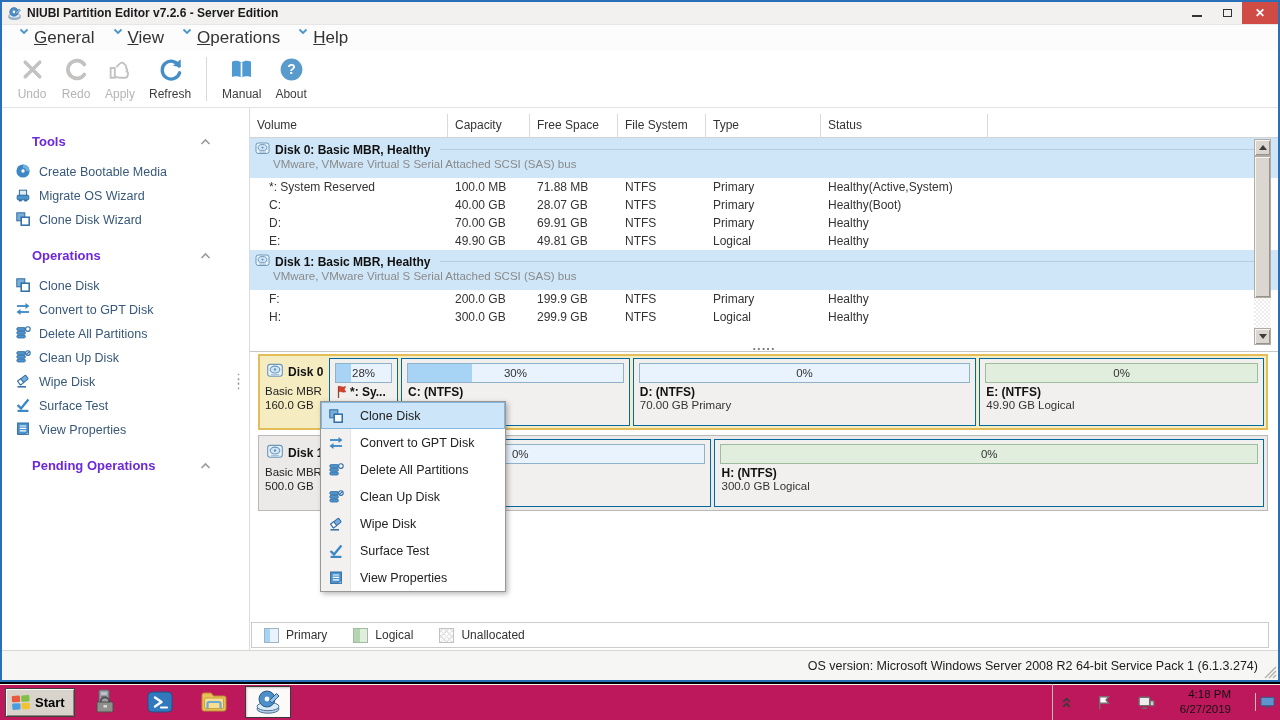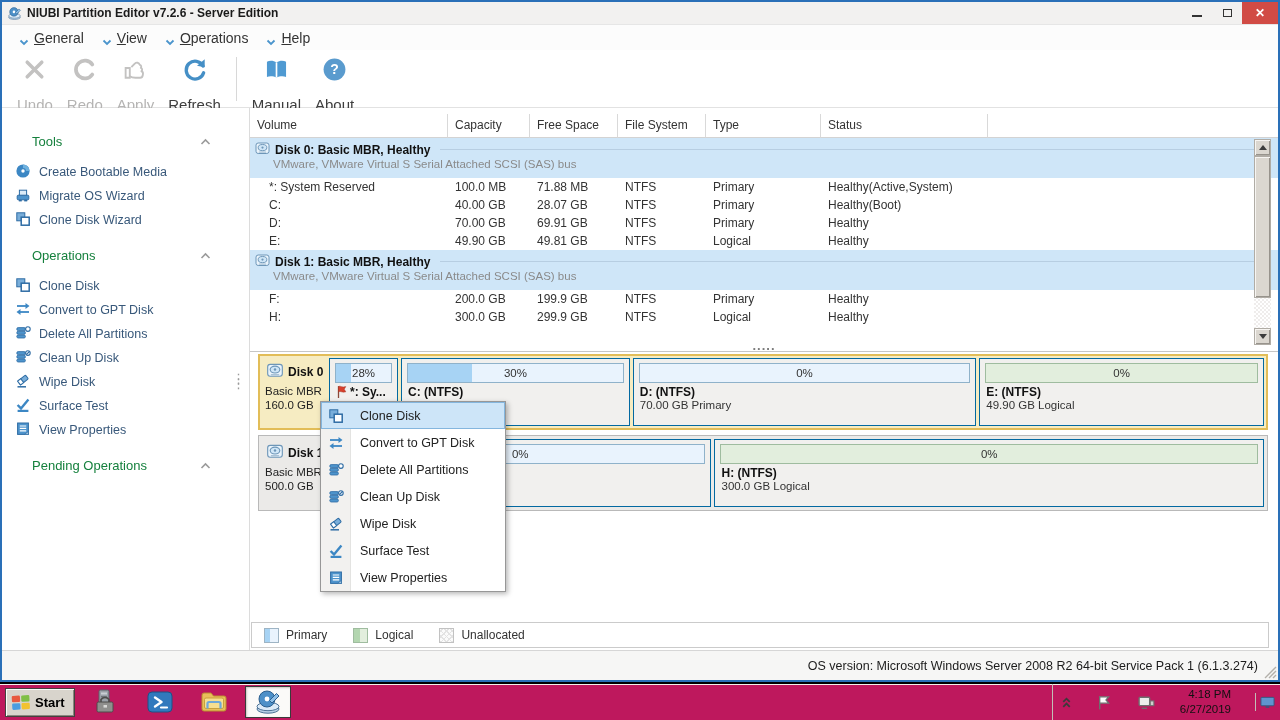--- a/index.html
+++ b/index.html
@@ -14,38 +14,38 @@
   .titlebar { height:22px; background:#f2f1f0; display:flex; align-items:center; padding-left:4px; flex:0 0 auto; }
   .title-icon { width:17px; height:15px; margin-right:4px; }
   .title-text { font-size:12px; font-weight:bold; color:#1a1a1a; }
   .win-controls { margin-left:auto; display:flex; align-items:stretch; height:100%; }
   .wc { width:30px; display:flex; align-items:center; justify-content:center; }
   .wc-min span { width:10px; height:2px; background:#333; display:block; margin-top:6px; }
   .wc-max span { width:9px; height:8px; border:1.5px solid #333; display:block; }
   .wc-close { width:36px; background:#d14b45; color:#fff; font-size:12px; font-weight:bold; }
 
   .menubar { height:26px; border-top:1px solid #e6e6e6; background:#fcfcfc; display:flex; align-items:center; padding-left:8px; flex:0 0 auto; }
-  .menu-item { display:flex; align-items:flex-end; gap:5px; padding:3px 9px; font-size:14px; color:#333; cursor:default; }
+  .menu-item { display:flex; align-items:flex-start; gap:5px; padding:3px 9px; font-size:17px; color:#333; cursor:default; }
   .menu-item u { text-decoration:underline; }
   .ci { width:10px; height:7px; }
 
   .toolbar { height:58px; border-bottom:1px solid #e2e2e2; background:#fff; display:flex; align-items:flex-start; padding:5px 0 0 8px; flex:0 0 auto; }
   .tool-btn { display:flex; flex-direction:column; align-items:center; padding:1px 7px; min-width:44px; }
   .tool-btn .ti { width:27px; height:27px; }
-  .tool-label { font-size:15px; margin-top:9px; color:#3d3d3d; }
+  .tool-label { font-size:12px; margin-top:0; color:#3d3d3d; }
   .tool-btn.disabled .tool-label { color:#b5b4b3; }
   .tool-sep { width:1px; background:#d8d8d8; align-self:stretch; margin:2px 8px 6px 8px; }
 
   .app-body { flex:1 1 auto; display:flex; min-height:0; }
 
   
   .sidebar { width:248px; flex:0 0 248px; border-right:1px solid #dcdcdc; padding-top:20px; position:relative; background:#fff; }
   .sb-section { margin-bottom:10px; }
   .sb-header { display:flex; align-items:center; padding:4px 38px 10px 30px; }
-  .sb-title { font-size:13px; font-weight:normal; color:#15803d; flex:1; }
+  .sb-title { font-size:13px; font-weight:bold; color:#6d28d9; flex:1; }
   .sb-chev { width:11px; height:8px; }
   .sb-item { display:flex; align-items:center; gap:8px; padding:4px 6px 4px 13px; height:24px; font-size:12.5px; color:#38587a; cursor:default; }
   .si { width:16px; height:16px; flex:0 0 16px; }
   .sb-grip { position:absolute; right:4px; top:268px; color:#9a9a9a; font-size:13px; line-height:5px; letter-spacing:0; }
 
   
   .main { flex:1 1 auto; position:relative; background:#fff; min-width:0; }
 
   
   .vol-table { margin-top:6px; height:238px; border-bottom:1px solid #c6c6c6; position:relative; overflow:hidden; }

